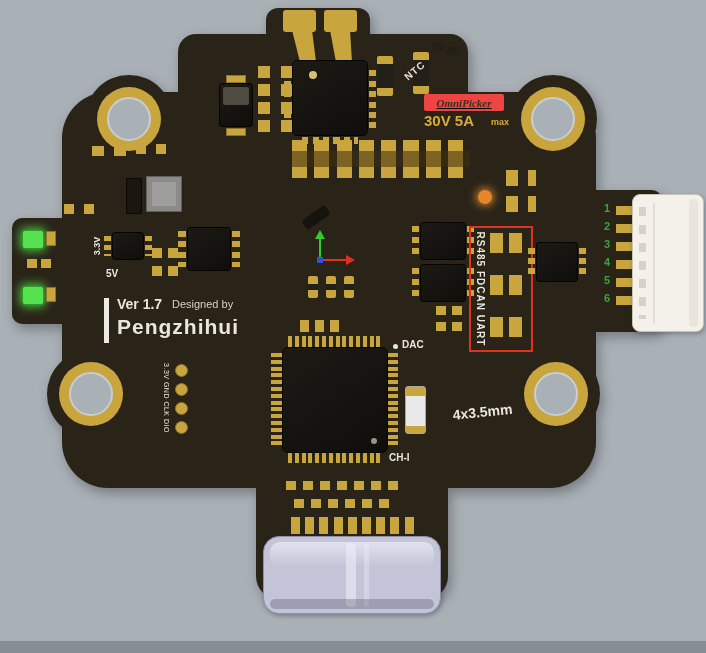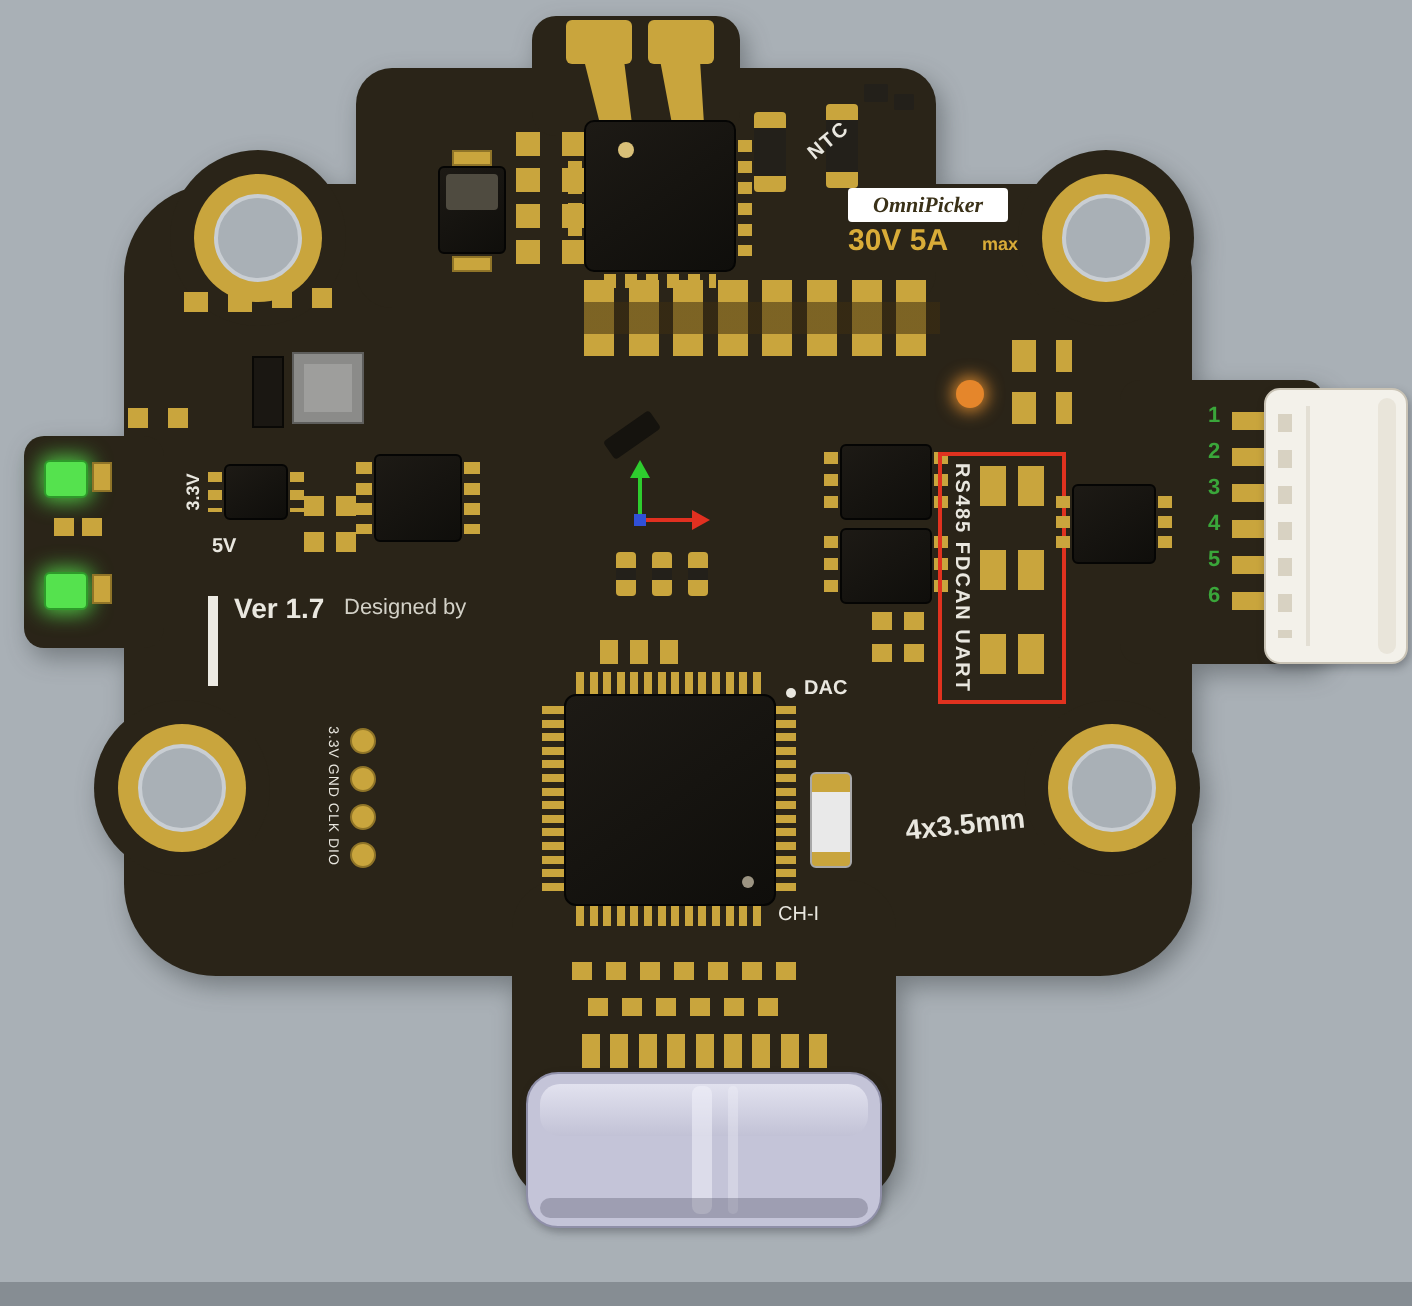--- a/index.html
+++ b/index.html
@@ -183,32 +183,33 @@
   </div>
 
   <div class="abs" style="left:175px;top:364px;width:13px;height:13px;border-radius:50%;background:#c9a53d;border:1px solid #8f7428;box-sizing:border-box;"></div>
   <div class="abs" style="left:175px;top:383px;width:13px;height:13px;border-radius:50%;background:#c9a53d;border:1px solid #8f7428;box-sizing:border-box;"></div>
   <div class="abs" style="left:175px;top:402px;width:13px;height:13px;border-radius:50%;background:#c9a53d;border:1px solid #8f7428;box-sizing:border-box;"></div>
   <div class="abs" style="left:175px;top:421px;width:13px;height:13px;border-radius:50%;background:#c9a53d;border:1px solid #8f7428;box-sizing:border-box;"></div>
   <div class="silk" style="left:166px;top:398px;transform:translate(-50%,-50%) rotate(90deg);font-size:7px;letter-spacing:0.5px;">3.3V GND CLK DIO</div>
 
   <div class="silk" style="left:415px;top:71px;transform:translate(-50%,-50%) rotate(-40deg);font-weight:bold;font-size:10px;letter-spacing:1px;">NTC</div>
 
-  <div class="abs" style="left:424px;top:94px;width:80px;height:17px;background:#ffffff;border-radius:2px;display:flex;align-items:center;justify-content:center;">
+  <div class="abs" style="left:424px;top:94px;width:80px;height:17px;background:#ef4444;border-radius:2px;display:flex;align-items:center;justify-content:center;text-decoration:underline;">
     <span style="font-family:'Liberation Serif',serif;font-style:italic;font-weight:bold;font-size:11px;color:#3a3118;">OmniPicker</span>
   </div>
   <div class="silk" style="left:424px;top:113px;color:#d9ac38;font-weight:bold;font-size:15px;">30V 5A</div>
   <div class="silk" style="left:491px;top:118px;color:#d9ac38;font-weight:bold;font-size:9px;">max</div>
 
   <div class="silk" style="left:97px;top:246px;transform:translate(-50%,-50%) rotate(-90deg);font-weight:bold;font-size:9px;">3.3V</div>
   <div class="silk" style="left:106px;top:269px;font-weight:bold;font-size:10px;">5V</div>
 
   <div class="abs" style="left:104px;top:298px;width:5px;height:45px;background:#eceae2;"></div>
   <div class="silk" style="left:117px;top:297px;font-weight:bold;font-size:14px;">Ver 1.7</div>
   <div class="silk" style="left:172px;top:299px;font-size:11px;color:#d3d1c7;">Designed by</div>
+  <div class="silk" style="left:117px;top:316px;font-weight:bold;font-size:21px;letter-spacing:1px;">Pengzhihui</div>
 
   <div class="abs" style="left:393px;top:344px;width:5px;height:5px;border-radius:50%;background:#e9e7df;"></div>
   <div class="silk" style="left:402px;top:340px;font-weight:bold;font-size:10px;">DAC</div>
-  <div class="silk" style="left:389px;top:453px;font-weight:normal;font-size:10px;">CH-I</div>
+  <div class="silk" style="left:389px;top:453px;font-weight:bold;font-size:10px;">CH-I</div>
 
   <div class="silk" style="left:452px;top:408px;font-weight:bold;font-size:14px;transform:rotate(-6deg);transform-origin:left top;">4x3.5mm</div>
 
 </div>
 
 </body></html>

